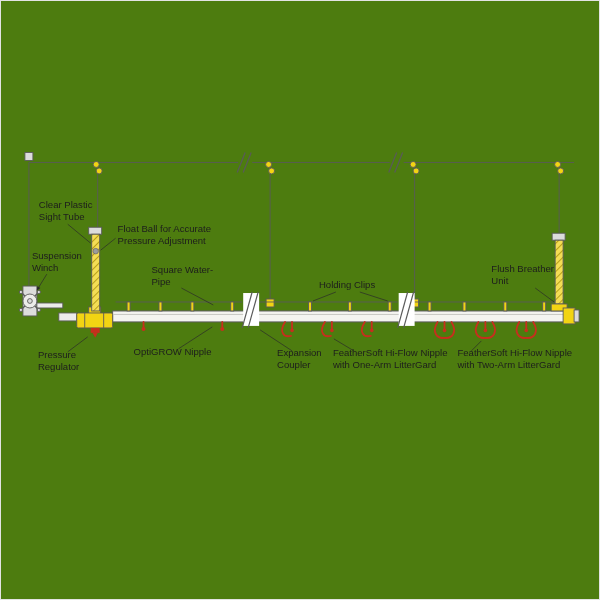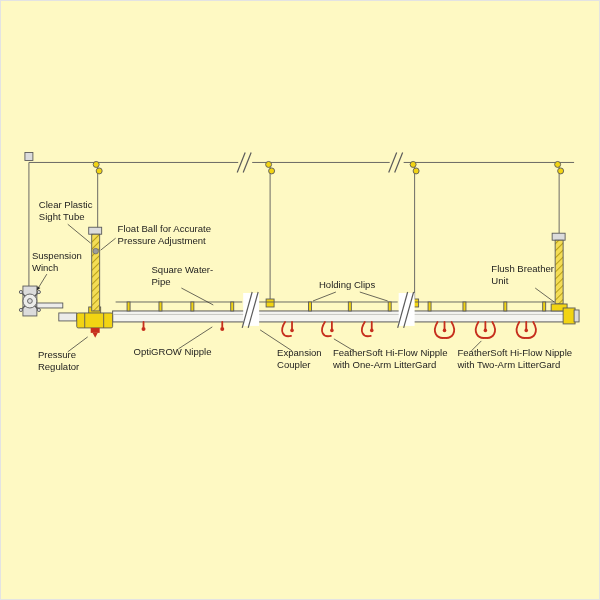--- a/index.html
+++ b/index.html
@@ -1,20 +1,20 @@
 <!DOCTYPE html>
 <html style="--yellow: #f2d413; --red: #c62f1d; --line: #5a5a5a; --ink: #1d1d1d;"><head>
 <meta charset="utf-8">
 <style>
   :root{
     --yellow:#f2d413; --red:#c62f1d; --line:#5a5a5a; --ink:#1d1d1d;
   }
   html,body{margin:0;padding:0;background:#fff;}
   .frame{
-    width:598px;height:598px;border:1px solid #e3e3e3;background:#fef9c3;
+    width:598px;height:598px;border:1px solid #e3e3e3;background:#4d7c0f;
     position:relative;overflow:hidden;
   }
   svg{display:block;}
   .thin{stroke:var(--line);stroke-width:0.9;fill:none;}
   .med{stroke:var(--line);stroke-width:1.2;fill:none;}
   .leader{stroke:#2a2a2a;stroke-width:0.7;fill:none;}
   .lbl{font-family:"Liberation Sans",sans-serif;font-size:9.6px;fill:var(--ink);}
   .yellow{fill:var(--yellow);stroke:var(--line);stroke-width:0.9;}
   .metal{fill:#dcdcdc;stroke:var(--line);stroke-width:0.9;}
   .metal-lt{fill:#ececea;stroke:var(--line);stroke-width:0.9;}

